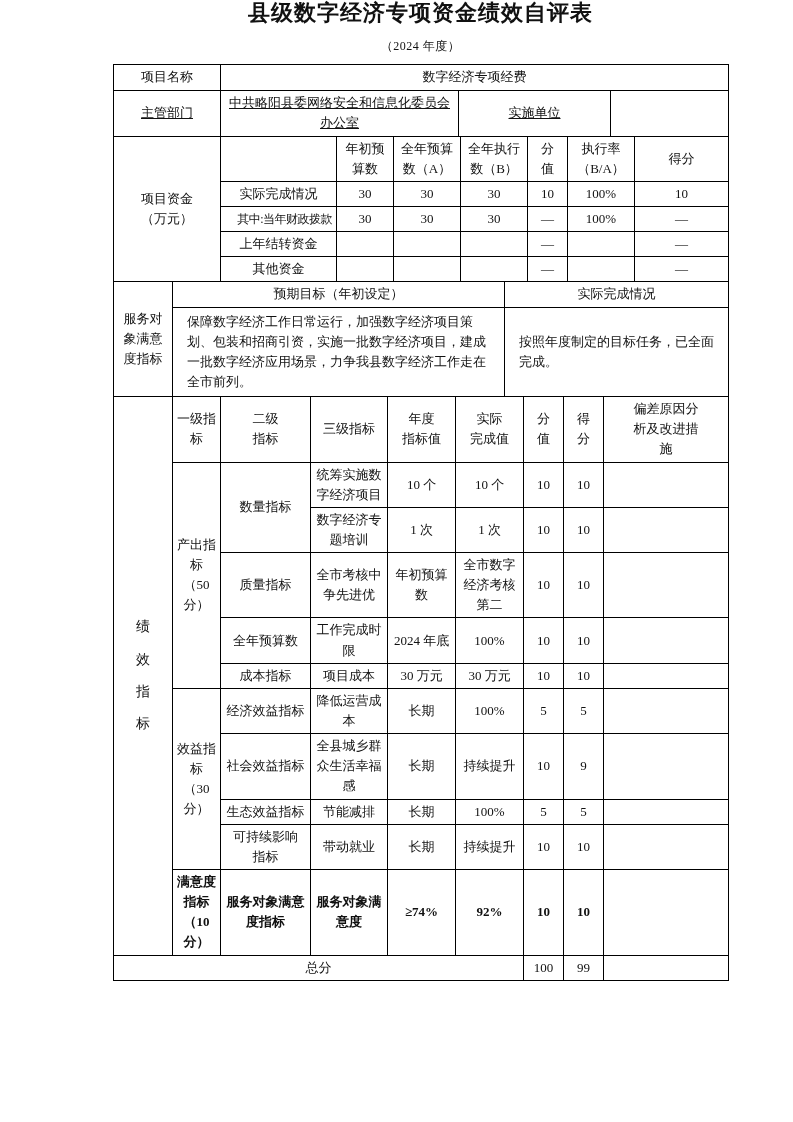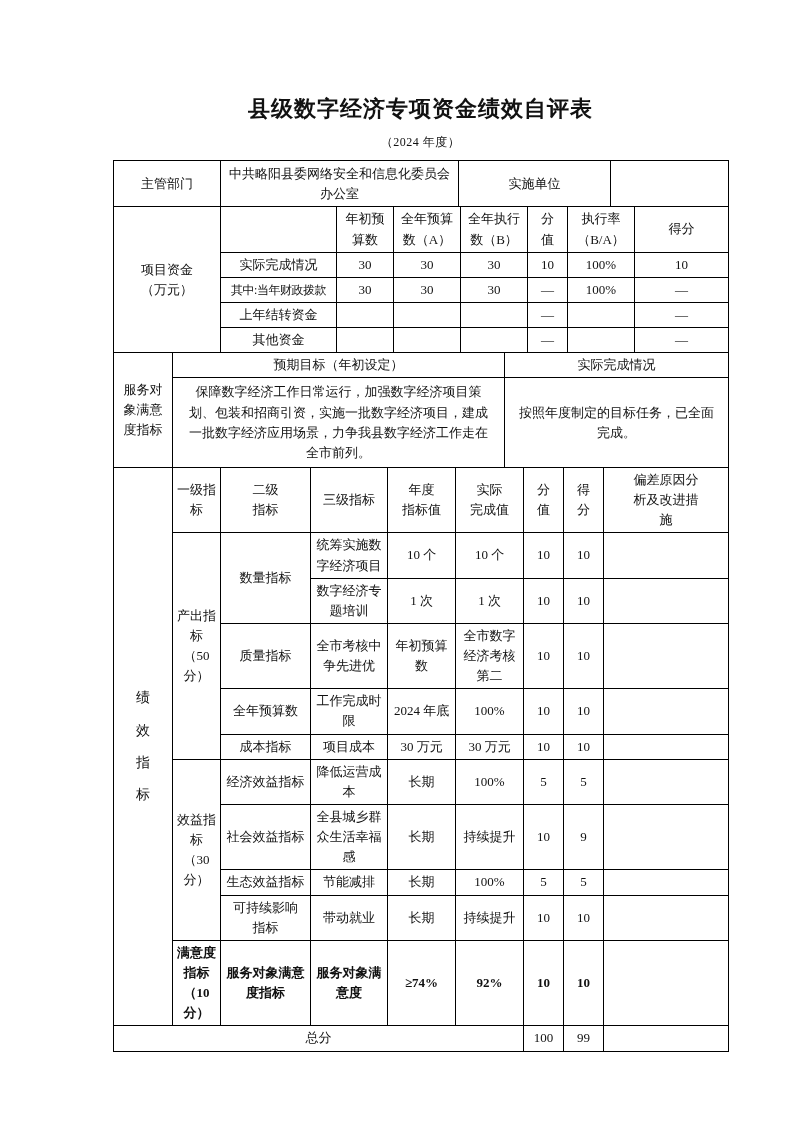--- a/index.html
+++ b/index.html
@@ -7,21 +7,20 @@
   .page {
     width: 793px; height: 1122px;
     background: #ffffff;
     margin: 0 auto;
     font-family: "Liberation Serif", "DejaVu Serif", serif;
     color: #111;
     overflow: hidden;
   }
   .doc { width: 615px; margin-left: 113px; }
   .title {
-    padding-top: 96px;
     text-align: center;
     font-size: 22px;
     font-weight: bold;
     letter-spacing: 1px;
     line-height: 1.2;
   }
   .subtitle {
     margin-top: 12px;
     text-align: center;
     font-size: 12px;
@@ -37,25 +36,25 @@
   .tbl td {
     border: 1px solid #000;
     font-size: 13px;
     line-height: 1.55;
     text-align: center;
     vertical-align: middle;
     padding: 2px 4px;
     white-space: pre-line;
     overflow: hidden;
   }
-  .tbl td.left { text-align: center; padding: 4px 14px; margin-left: 24px; }
-  .tbl td.sm { font-size: 12px; letter-spacing: -0.5px; white-space: nowrap; }
+  .tbl td.left { text-align: left; padding: 4px 14px; margin-left: 24px; }
+  .tbl td.sm { font-size: 12px; letter-spacing: -0.5px; white-space: nowrap; text-align: right; }
   .tbl td.vlabel { line-height: 2.3; font-size: 14px; }
   .h21 { height: 21px; } .h22 { height: 22px; } .h24 { height: 24px; }
-  .h42 { height: 42px; } .h45 { height: 45px; } .h46 { height: 46px; }
+  .h42 { height: 42px; } .h45 { height: 45px; } .h46 { height: 46px; text-decoration: underline; }
   .h62 { height: 62px; } .h82 { height: 82px; } .h84 { height: 84px; font-weight: bold; }
 </style>
 </head>
 <body>
 
 <div class="page">
   <div class="doc">
 
     <div class="title">县级数字经济专项资金绩效自评表</div>
     <div class="subtitle">（2024 年度）</div>
@@ -63,20 +62,24 @@
     <div class="tables">
 
       <table class="tbl">
         <colgroup>
             <col style="width:107px">
             <col style="width:238px">
             <col style="width:152px">
             <col style="width:118px">
           </colgroup>
         <tbody>
+            <tr class="h24">
+          <td>项目名称</td>
+          <td colspan="3">数字经济专项经费</td>
+        </tr>
         <tr class="h46">
           <td>主管部门</td>
           <td>中共略阳县委网络安全和信息化委员会办公室</td>
           <td>实施单位</td>
           <td></td>
         </tr>
       </tbody>
         </table>
 
       <table class="tbl">

